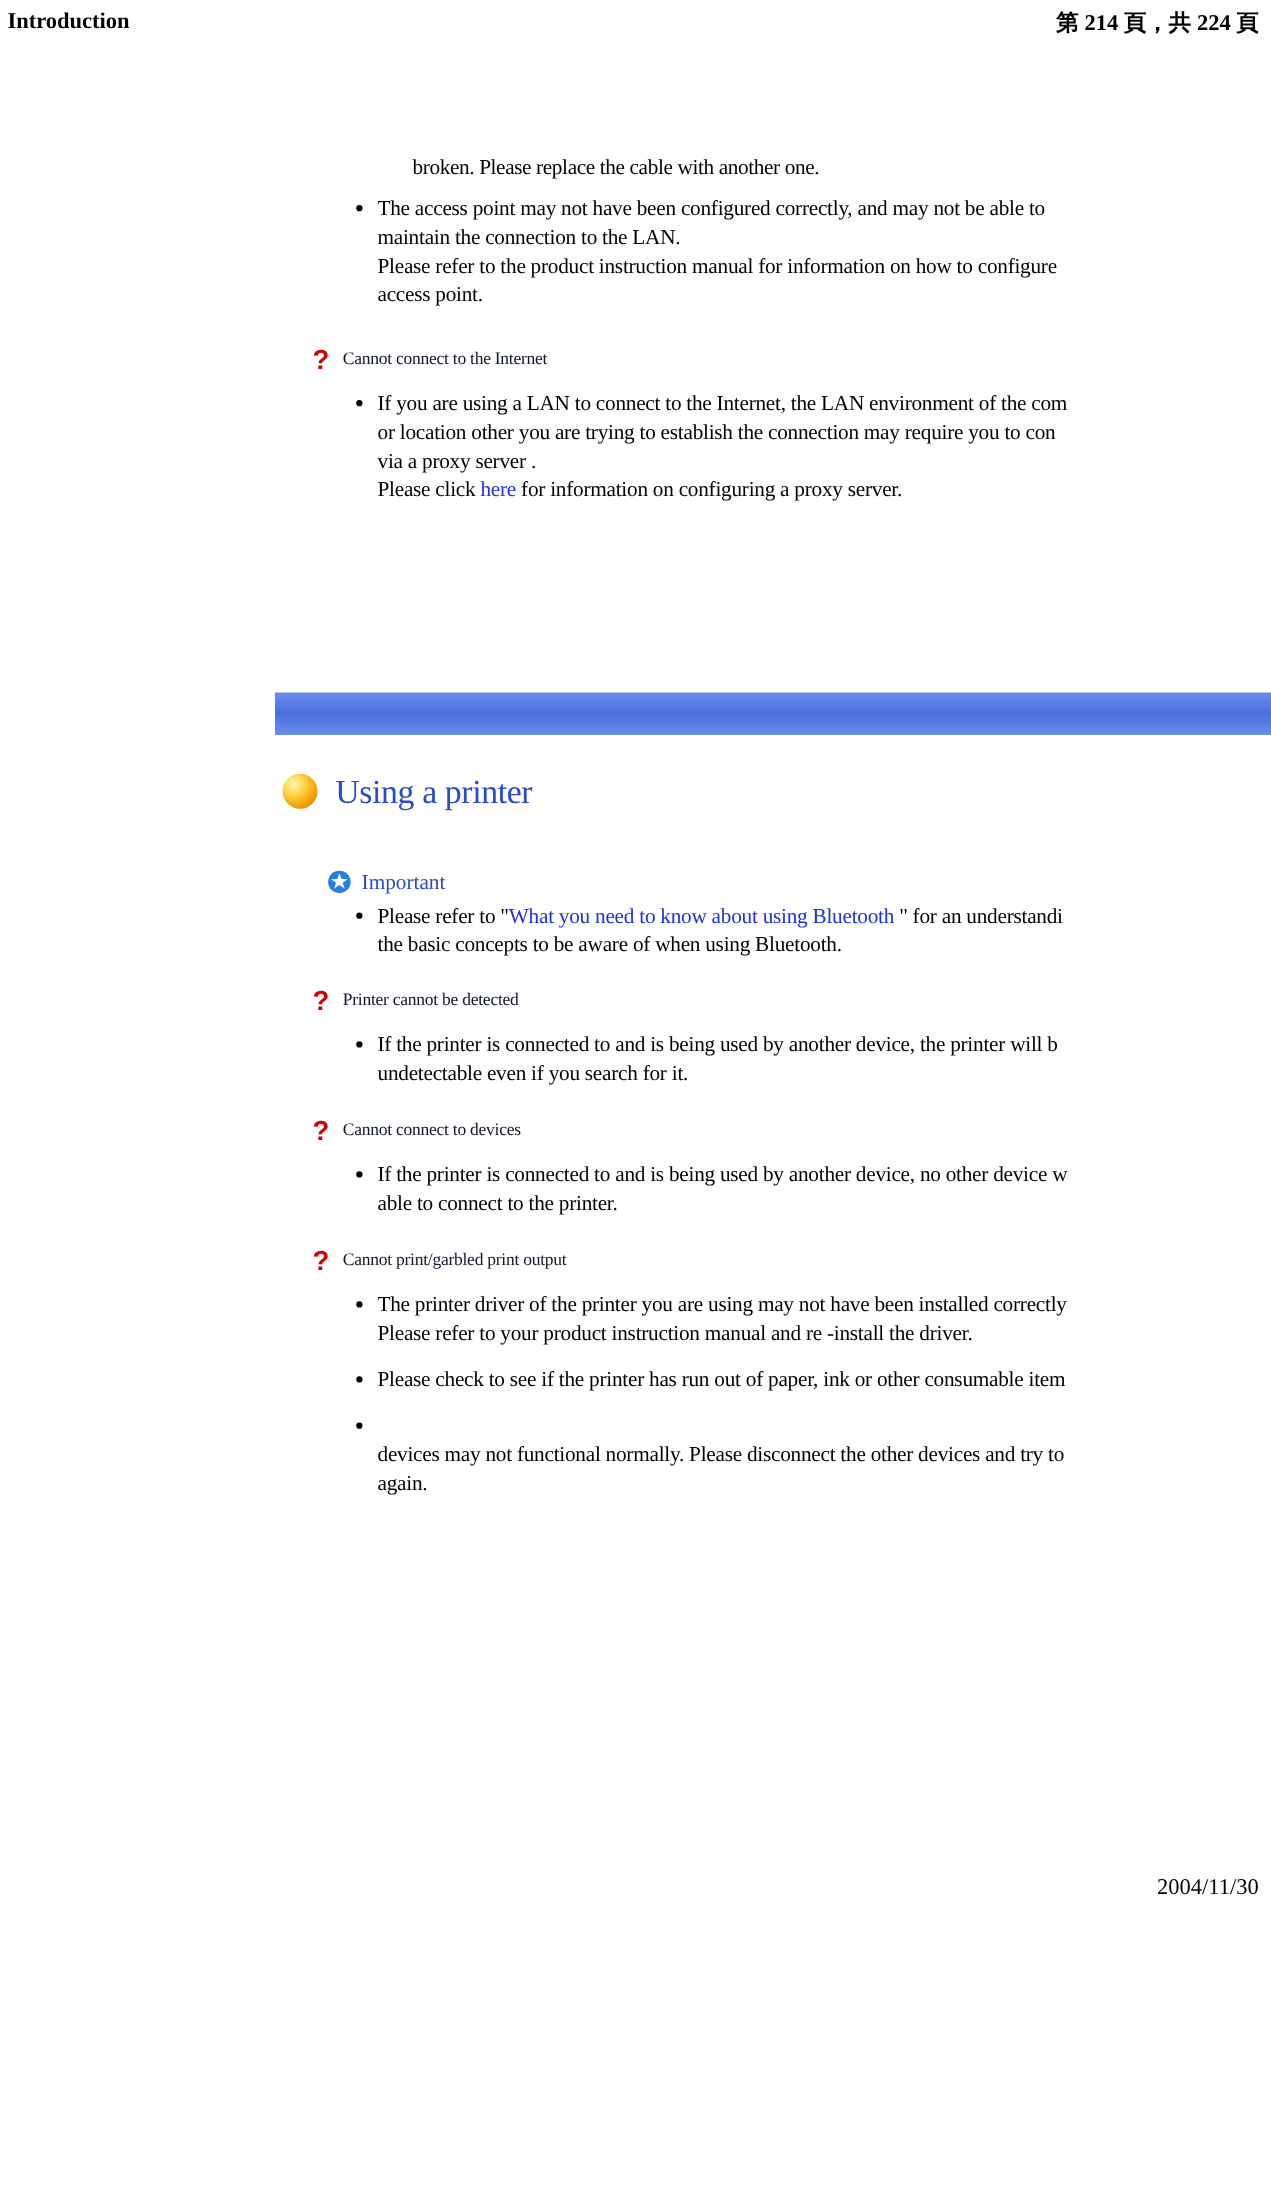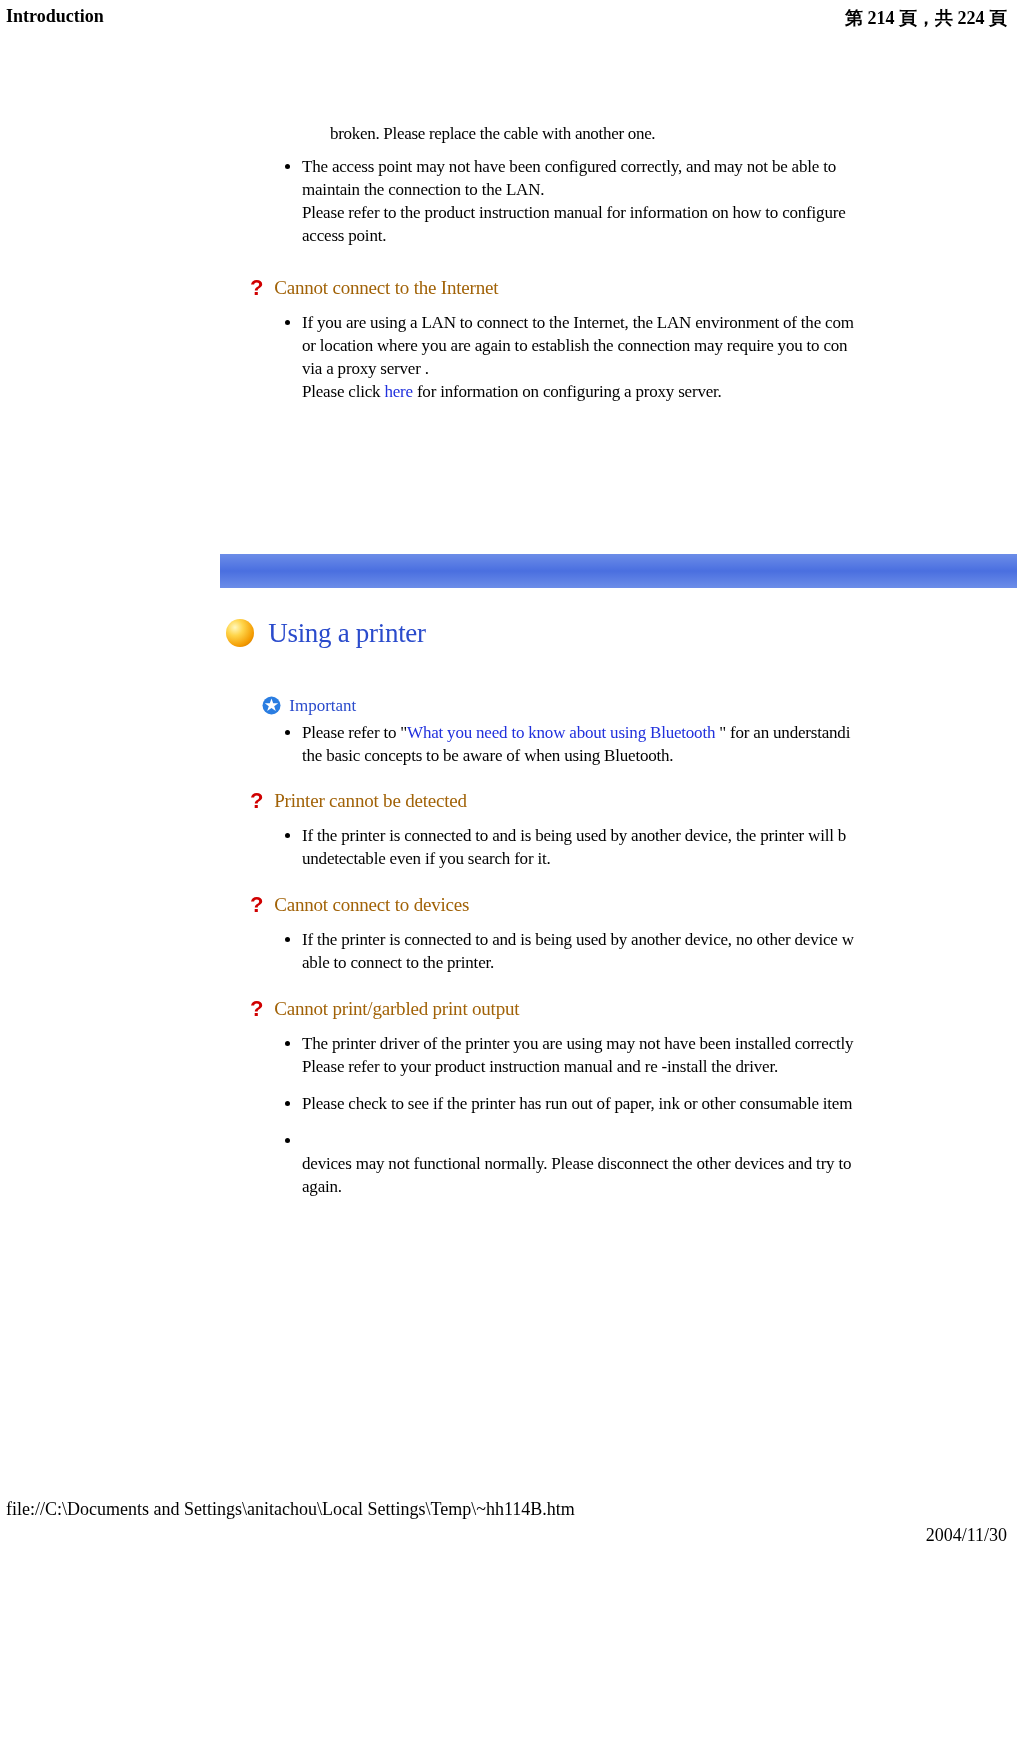--- a/index.html
+++ b/index.html
@@ -47,22 +47,22 @@
     padding-left: 28px;
   }
   .q-mark {
     display: inline-block;
     vertical-align: middle;
     width: 18px;
     height: 24px;
     margin-right: 4px;
   }
   .q-title {
-    color: #a16207;
-    font-size: 19px;
+    color: #0f172a;
+    font-size: 14px;
     vertical-align: middle;
     letter-spacing: -0.2px;
   }
   .blue-bar {
     margin-top: 150px;
     height: 34px;
     background: linear-gradient(#6c8de8, #4a6fe0 50%, #6c8de8);
   }
   .section-title-row {
     margin: 30px 0 0 6px;
@@ -99,21 +99,21 @@
     font-size: 17px;
     vertical-align: middle;
   }
   .footer {
     position: relative;
     margin-top: 300px;
     padding: 0 10px 8px 6px;
     font-size: 18px;
   }
   .footer .left { float: left; }
-  .footer .right { float: right; margin-top: 26px; }
+  .footer .right { float: right; }
   .footer::after { content: ""; display: block; clear: both; }
 </style>
 </head>
 <body>
 
 <div class="page-header">
   <span class="left">Introduction</span>
   <span class="right">第 214 頁，共 224 頁</span>
 </div>
 
@@ -135,21 +135,21 @@
       <svg viewBox="0 0 18 24">
           <text x="2" y="19" font-size="22" font-weight="bold" fill="#d00000" font-family="Arial">?</text>
         </svg>
     </span>
     <span class="q-title">Cannot connect to the Internet</span>
   </div>
 
   <ul>
     <li>
       <span>If you are using a LAN to connect to the Internet, the LAN environment of the com</span><br>
-      <span>or location where you are again to establish the connection may require you to con</span><br>
+      <span>or location other you are trying to establish the connection may require you to con</span><br>
       <span>via a proxy server .</span><br>
       <span>Please click </span><span class="link">here</span><span> for information on configuring a proxy server.</span>
     </li>
   </ul>
 
   <div class="blue-bar"></div>
 
   <div class="section-title-row">
     <span class="bullet3d"></span>
     <span class="section-title">Using a printer</span>
@@ -224,15 +224,14 @@
     <li>
       <br>
       <span>devices may not functional normally. Please disconnect the other devices and try to</span><br>
       <span>again.</span>
     </li>
   </ul>
 
 </div>
 
 <div class="footer">
-  <span class="left">file://C:\Documents and Settings\anitachou\Local Settings\Temp\~hh114B.htm</span>
   <span class="right">2004/11/30</span>
 </div>
 
 </body></html>

